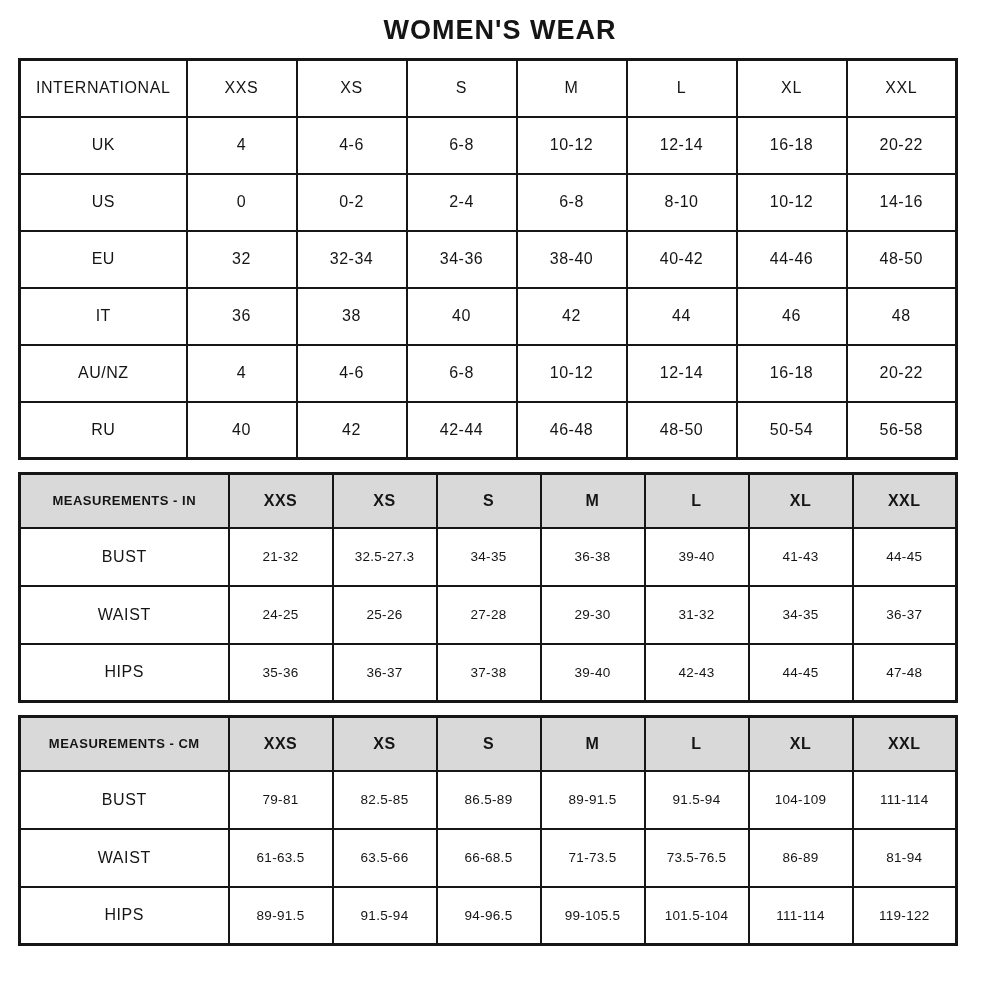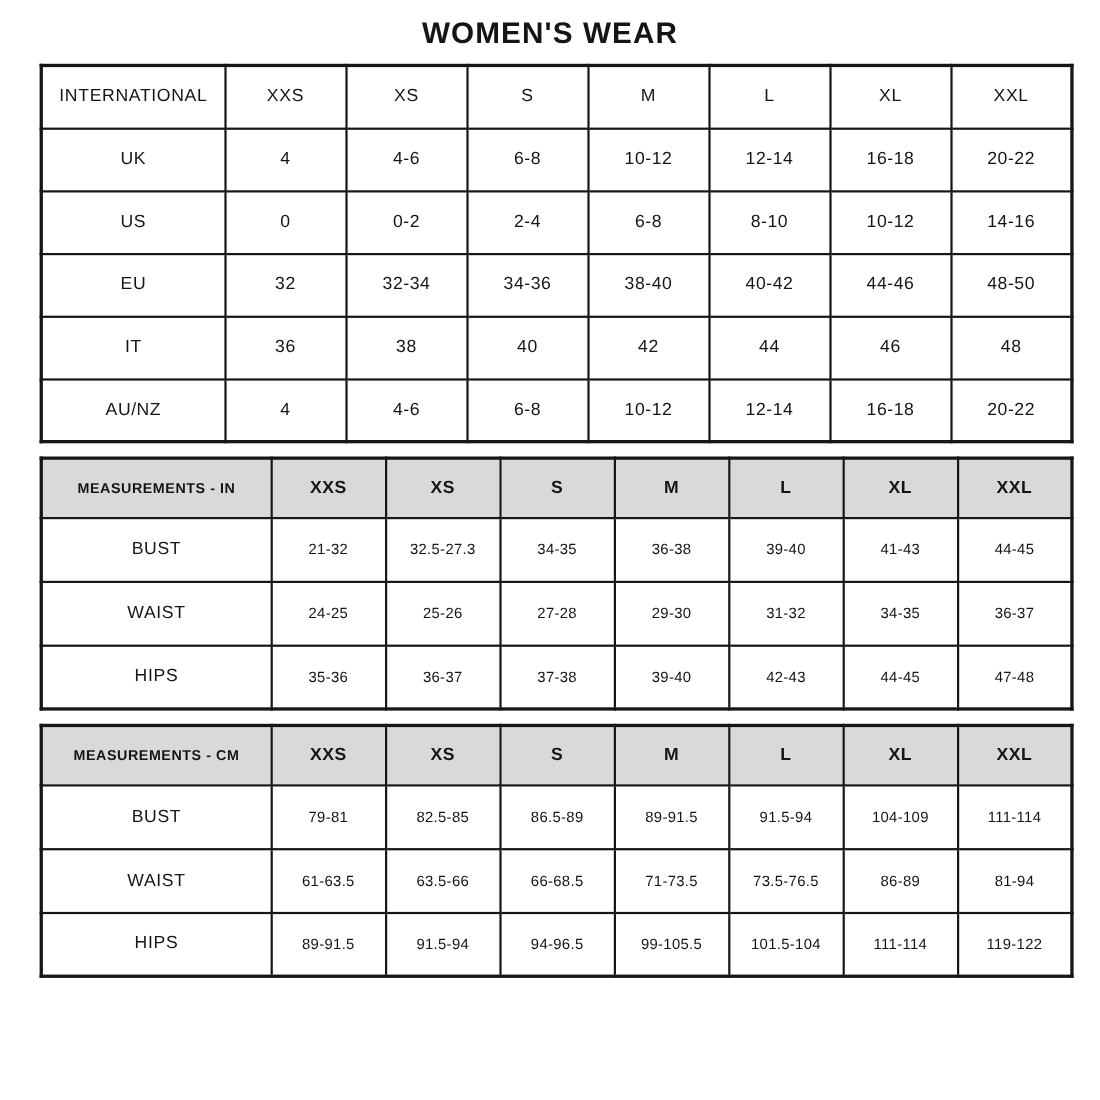--- a/index.html
+++ b/index.html
@@ -13,21 +13,21 @@
     padding: 0;
     background: #ffffff;
   }
   body {
     width: 1000px;
     height: 1000px;
     font-family: "Liberation Sans", "DejaVu Sans", sans-serif;
     color: var(--text);
     overflow: hidden;
   }
-  .page { padding: 0 36px; }
+  .page { padding: 0 18px; }
   .title {
     text-align: center;
     font-size: 27px;
     font-weight: 700;
     letter-spacing: 1px;
     padding: 15px 0 12px 0;
     color: var(--text);
   }
   table {
     width: 940px;
@@ -160,20 +160,30 @@
         <tr>
           <td class="row-label">AU/NZ</td>
           <td class="val">4</td>
           <td class="val">4-6</td>
           <td class="val">6-8</td>
           <td class="val">10-12</td>
           <td class="val">12-14</td>
           <td class="val">16-18</td>
           <td class="val">20-22</td>
         </tr>
+        <tr>
+          <td class="row-label">RU</td>
+          <td class="val">40</td>
+          <td class="val">42</td>
+          <td class="val">42-44</td>
+          <td class="val">46-48</td>
+          <td class="val">48-50</td>
+          <td class="val">50-54</td>
+          <td class="val">56-58</td>
+        </tr>
       </tbody>
   </table>
 
   <div class="tbl-gap"></div>
 
   <table class="tm">
     <colgroup>
       <col style="width:209px">
       <col>
         <col>

